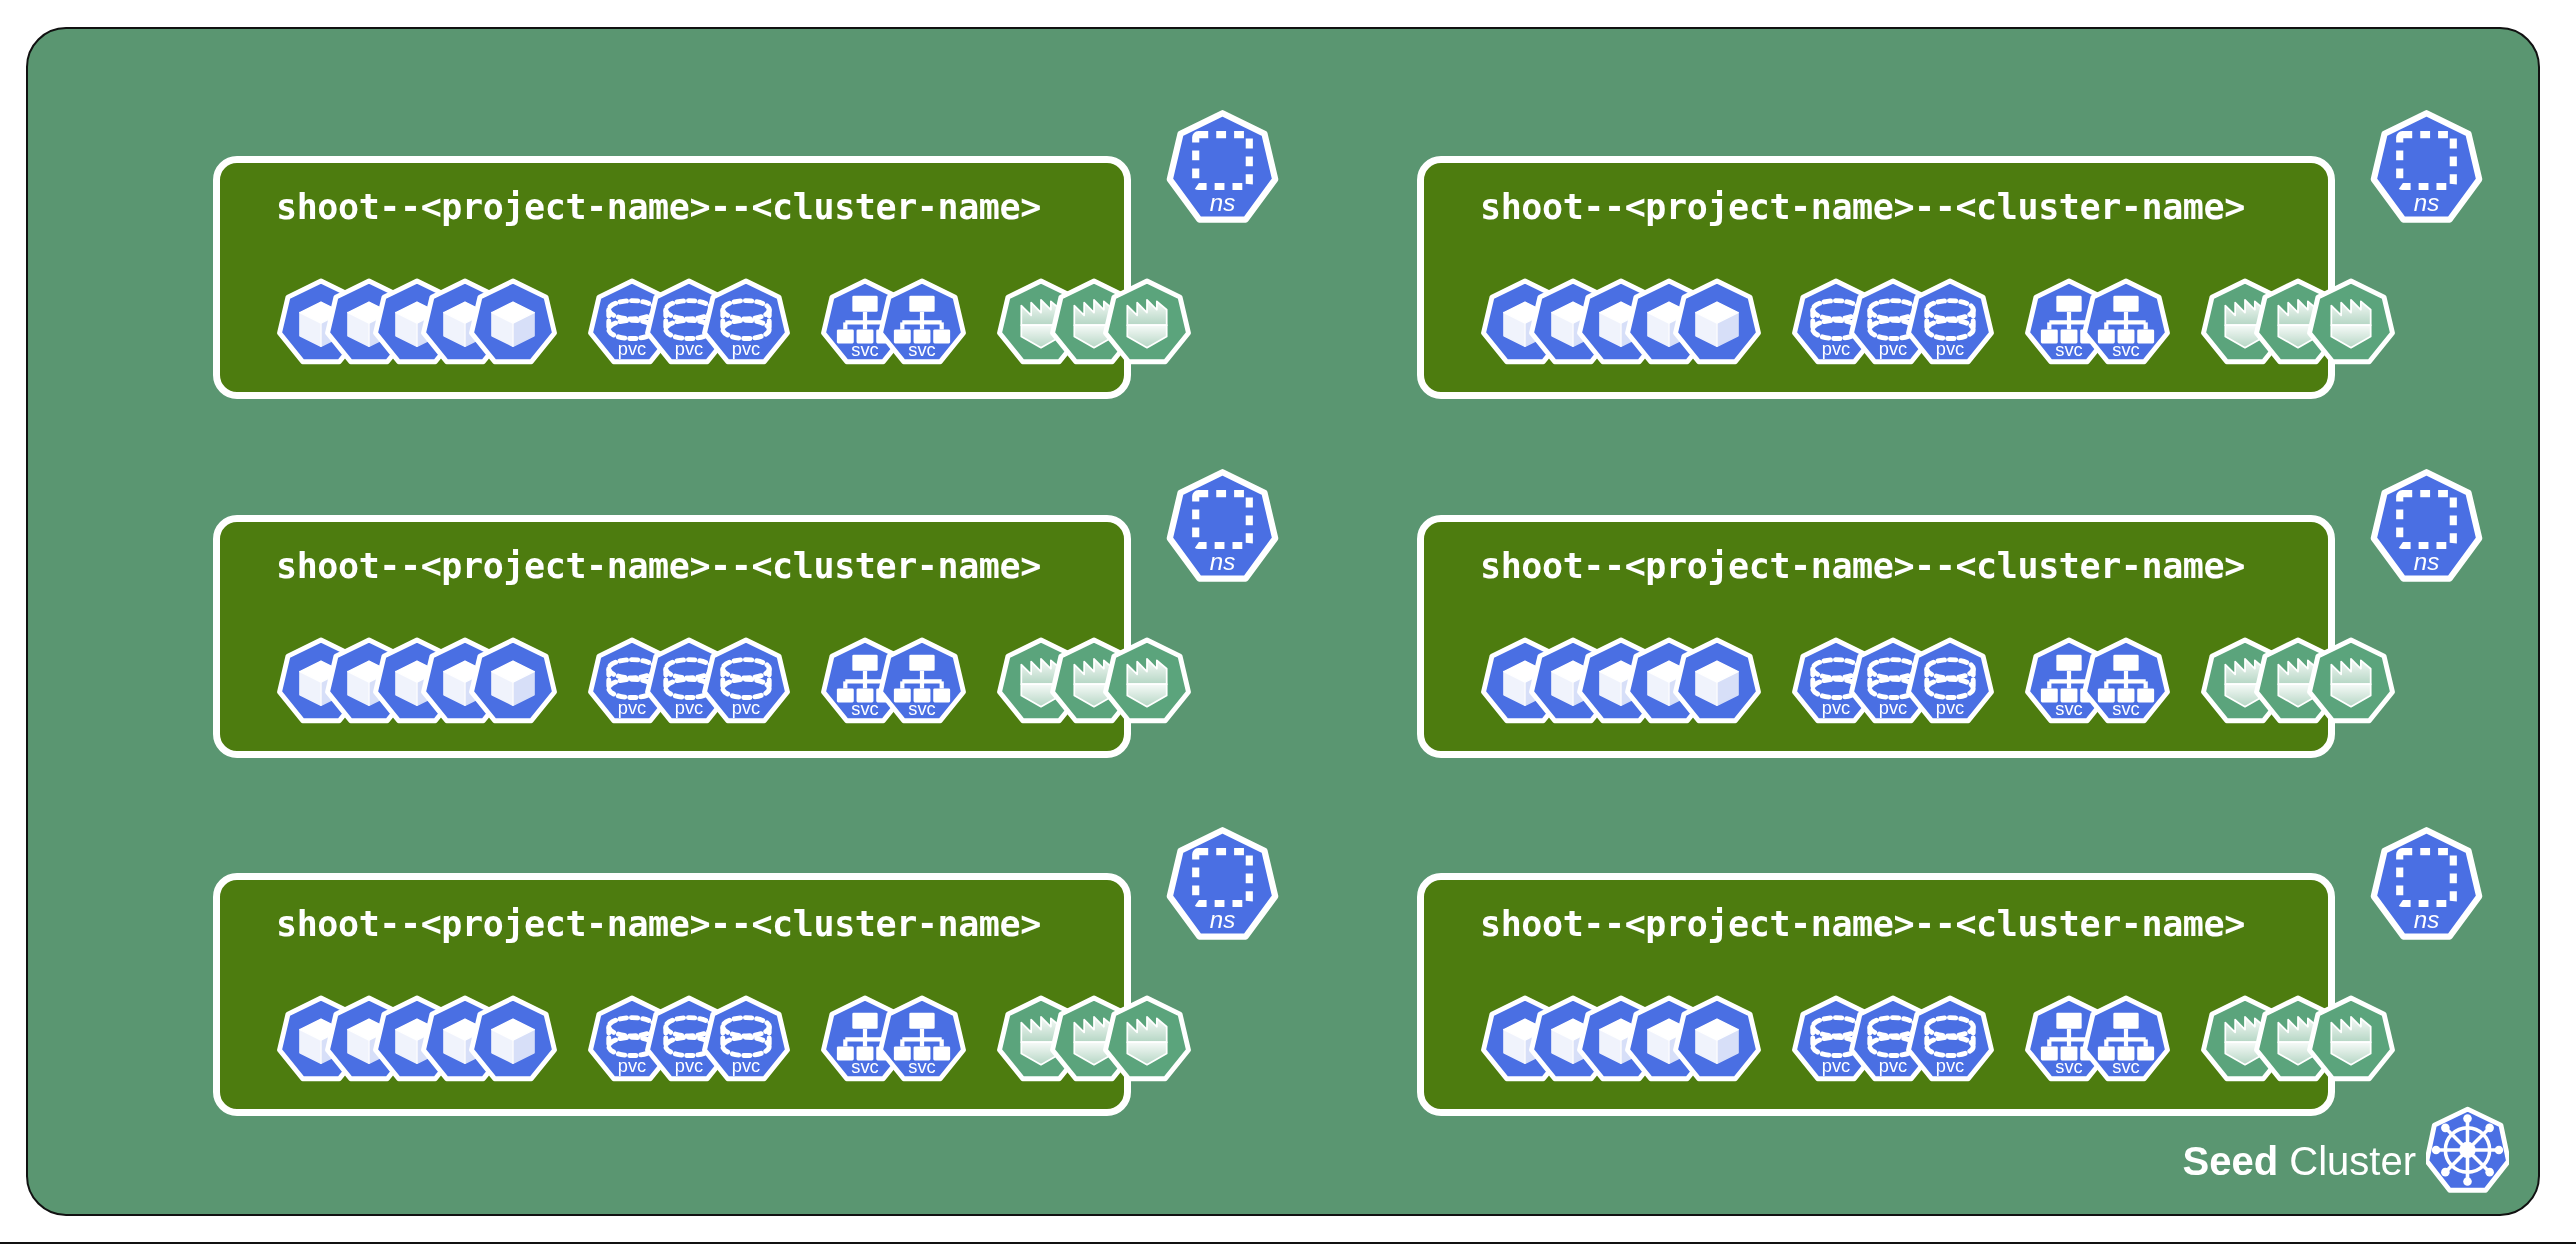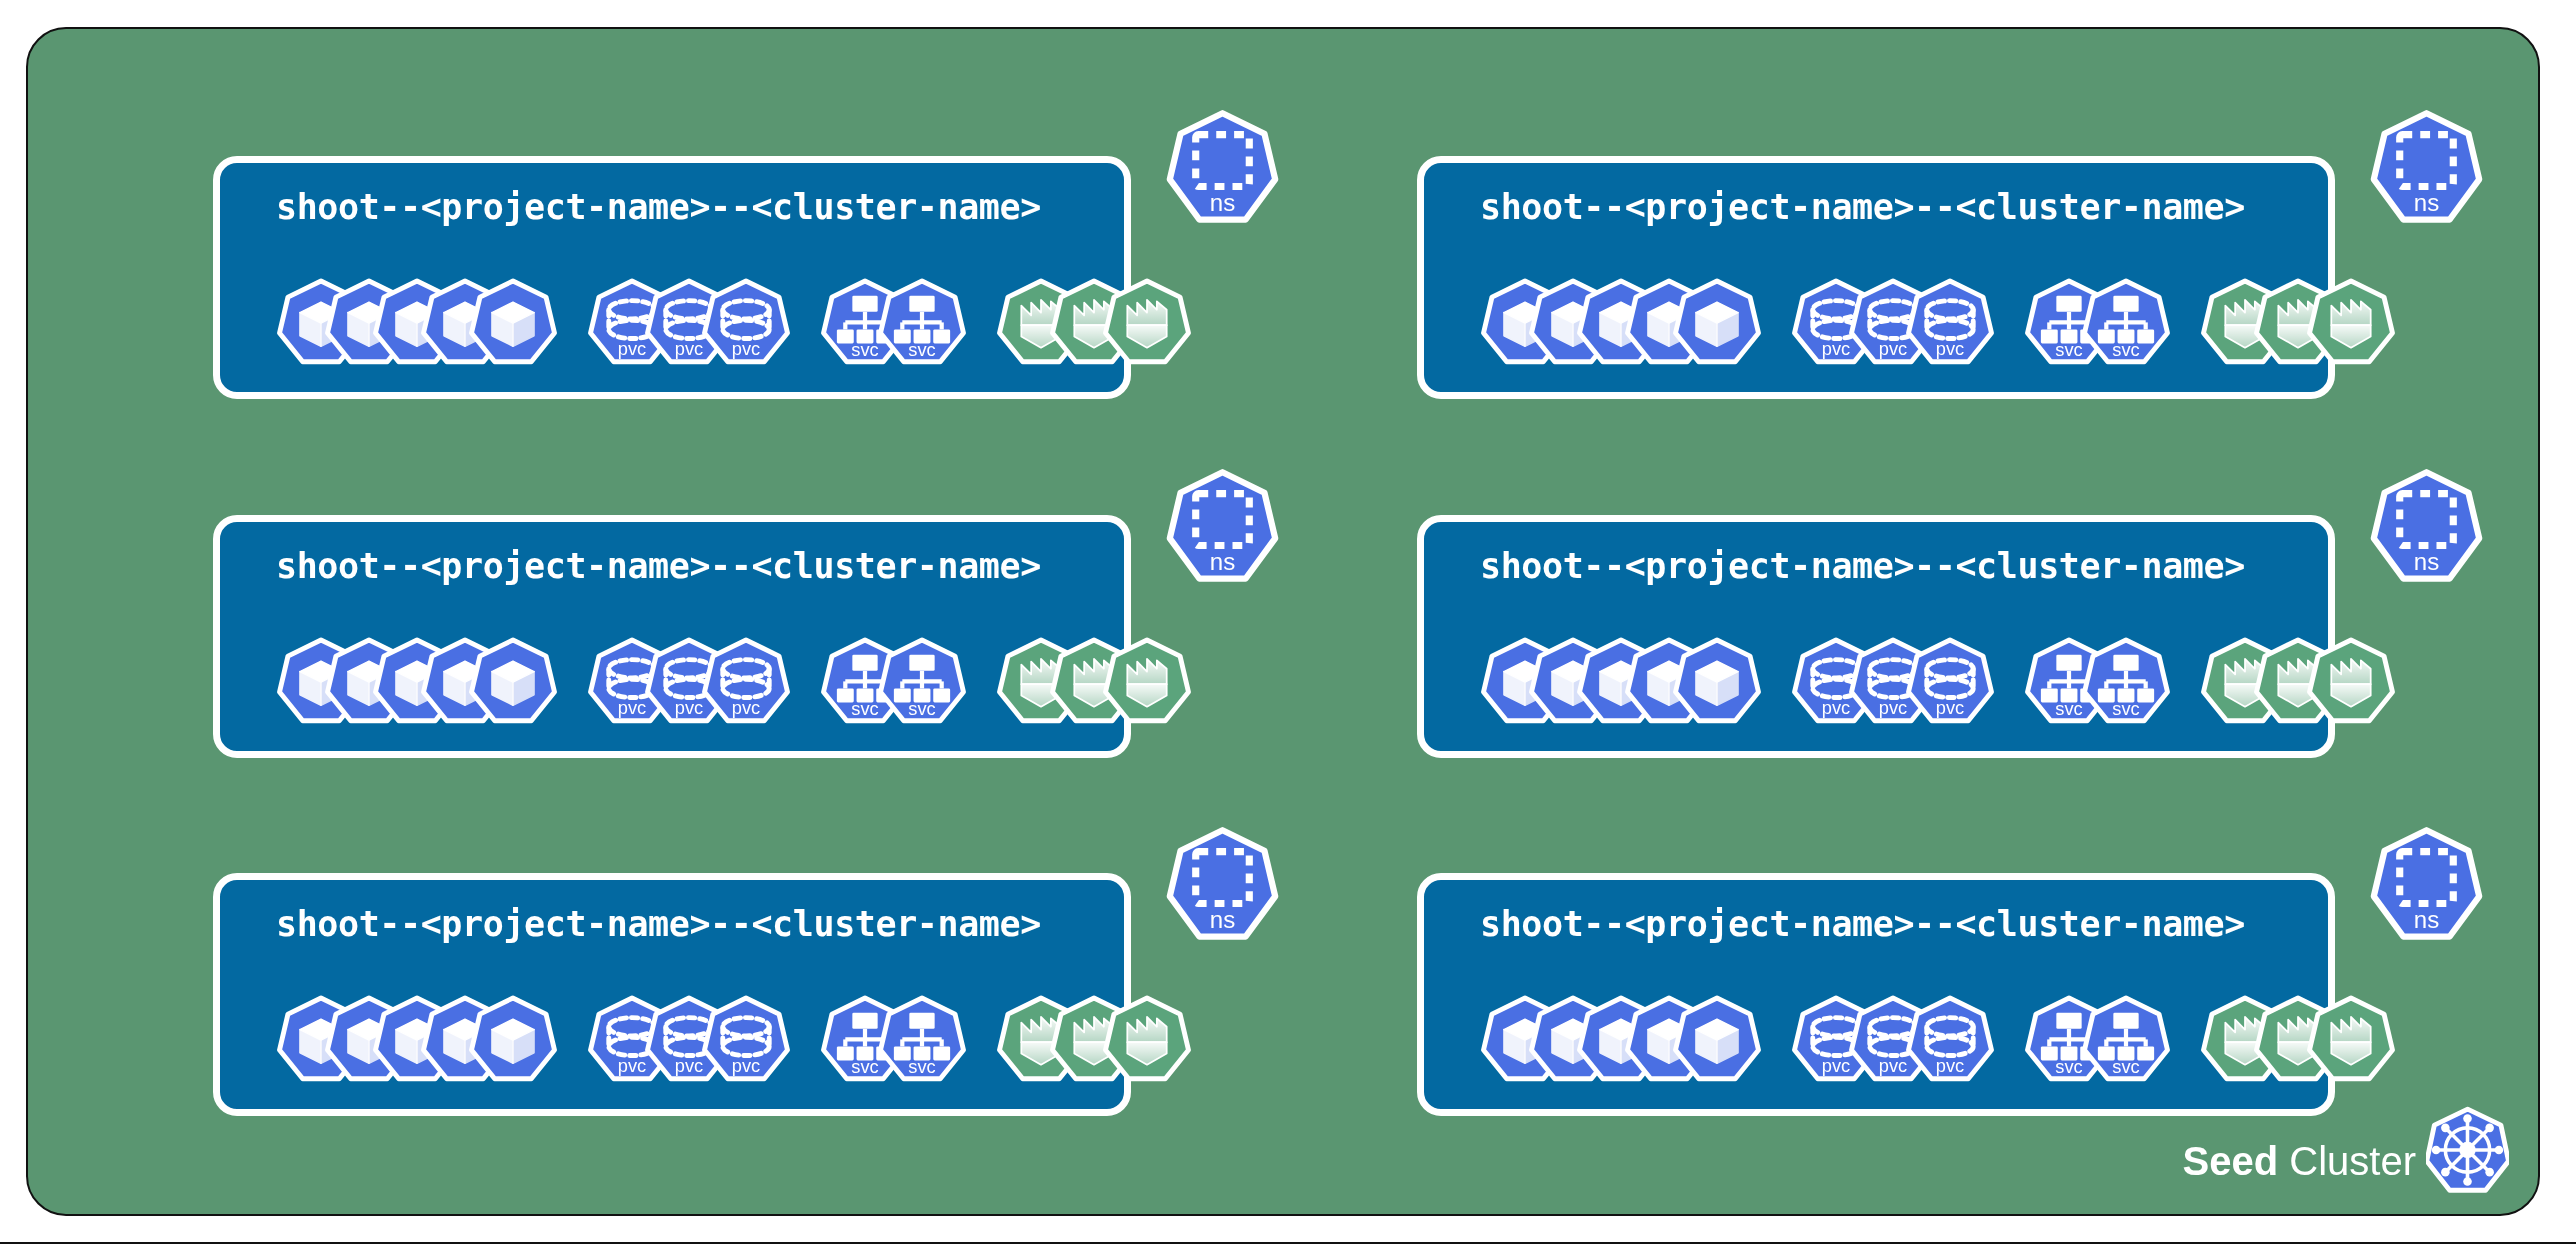--- a/index.html
+++ b/index.html
@@ -34,21 +34,21 @@
     width: 2576px;
     height: 2.1px;
     background: #111111;
   }
 
   
   .shoot-panel {
     position: absolute;
     width: 918px;
     height: 243px;
-    background: #0369a1;
+    background: #4d7c0f;
     border: 7.2px solid #ffffff;
     border-radius: 24px;
     box-sizing: border-box;
   }
   .panel-title {
     position: absolute;
     left: 56px;
     top: 24px;
     font-family: "DejaVu Sans Mono", "Liberation Mono", monospace;
     font-weight: bold;
@@ -74,20 +74,21 @@
   .hep { position: relative; display: block; }
   .hep.stack { margin-left: -42px; }
   .hep.stack-tight { margin-left: -33px; }
   .hep.stack-green { margin-left: -37px; }
 
   
   .ns-badge {
     position: absolute;
     width: 115px;
     height: 125px;
+    font-style: italic;
   }
 
   
   #seed-label {
     position: absolute;
     right: 122px;
     bottom: 33px;
     font-size: 40px;
     color: #ffffff;
     white-space: nowrap;

